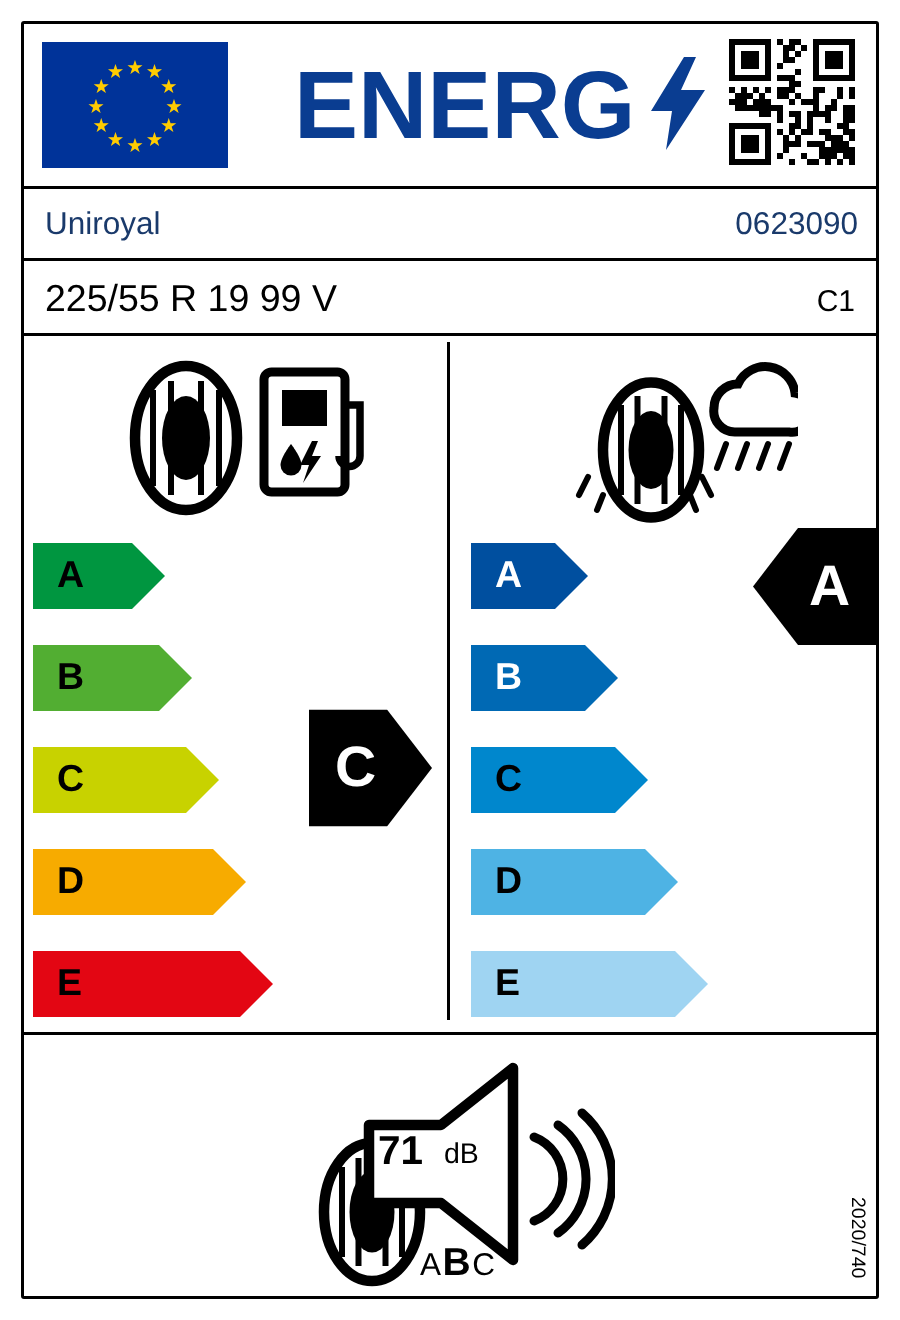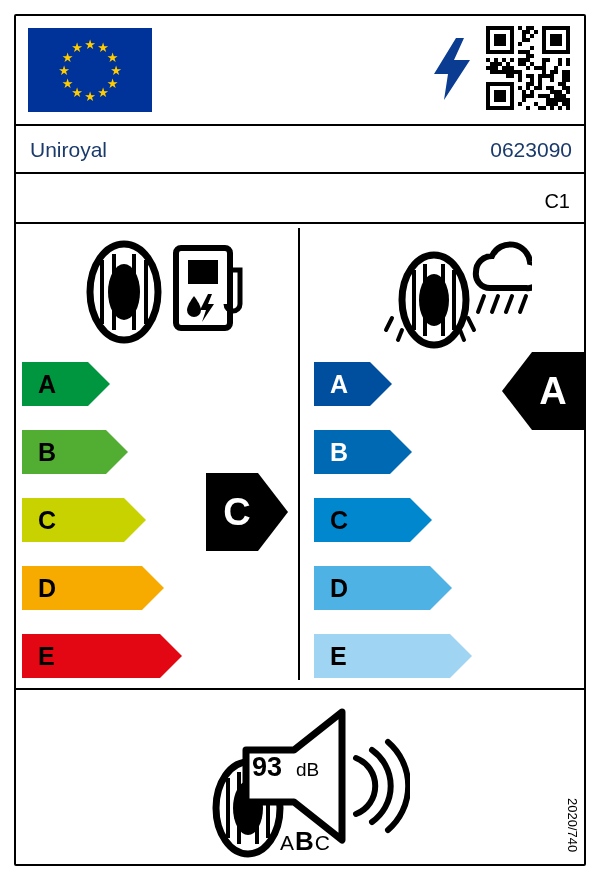--- a/index.html
+++ b/index.html
@@ -205,20 +205,21 @@
       <div class="star" style="left: 78.0167px; top: 48.5px;">★</div>
       <div class="star" style="left: 68.5px; top: 58.0167px;">★</div>
       <div class="star" style="left: 55.5px; top: 61.5px;">★</div>
       <div class="star" style="left: 42.5px; top: 58.0167px;">★</div>
       <div class="star" style="left: 32.9833px; top: 48.5px;">★</div>
       <div class="star" style="left: 29.5px; top: 35.5px;">★</div>
       <div class="star" style="left: 32.9833px; top: 22.5px;">★</div>
       <div class="star" style="left: 42.5px; top: 12.9833px;">★</div>
     </div>
 
+  <div class="energy-word">ENERG</div>
 
   <div class="bolt">
     <svg viewBox="0 0 36 62" width="36" height="62">
       <polygon points="22,0 0,36 14,36 10,62 36,22 20,22 30,0" fill="#0a3d91"></polygon>
     </svg>
   </div>
 
   <div class="qr" id="qr">
       <div class="qr-cell" style="left: 32px; top: 0px; width: 4px; height: 4px;"></div>
       <div class="qr-cell" style="left: 40px; top: 0px; width: 4px; height: 4px;"></div>
@@ -449,20 +450,21 @@
     </div>
 
   <div class="hr" style="left:16px; top:124px; width:568px;"></div>
   <div class="hr" style="left:16px; top:172px; width:568px;"></div>
   <div class="hr" style="left:16px; top:222px; width:568px;"></div>
   <div class="hr" style="left:16px; top:688px; width:568px;"></div>
   <div class="vr" style="left:298px; top:228px; height:452px;"></div>
 
   <div class="brand">Uniroyal</div>
   <div class="code">0623090</div>
+  <div class="size">225/55 R 19 99 V</div>
   <div class="cls">C1</div>
 
   <div class="pict" style="left:72px; top:234px;">
     <svg width="172" height="112" viewBox="0 0 172 112">
       <g>
         <ellipse cx="52" cy="58" rx="34" ry="48" fill="none" stroke="#000" stroke-width="7"></ellipse>
         <ellipse cx="52" cy="58" rx="16" ry="28" fill="#000"></ellipse>
         <g stroke="#000" stroke-width="4">
           <line x1="30" y1="26" x2="30" y2="90"></line>
           <line x1="42" y1="20" x2="42" y2="96"></line>
@@ -605,21 +607,21 @@
       <g>
         <path d="M56 44 l0 52 l48 0 l48 38 l0 -128 l-48 38 z" fill="#ffffff" stroke="#000" stroke-width="7" stroke-linejoin="round"></path>
         <g fill="none" stroke="#000" stroke-width="6" stroke-linecap="round">
           <path d="M166 52 a30 30 0 0 1 0 56"></path>
           <path d="M182 44 a44 44 0 0 1 0 72"></path>
           <path d="M198 36 a58 58 0 0 1 0 88"></path>
         </g>
       </g>
     </svg>
   </div>
-  <div class="noise-val" style="left:252px; top:752px;">93</div>
+  <div class="noise-val" style="left:252px; top:752px;">71</div>
   <div class="noise-db" style="left:296px; top:759px;">dB</div>
 
   <div class="noise-class" style="left:280px; top:826px;">
     <span>A</span><b>B</b><span>C</span>
   </div>
 
   <div class="vertical-ref">2020/740</div>
 </div>
 
 </body></html>

